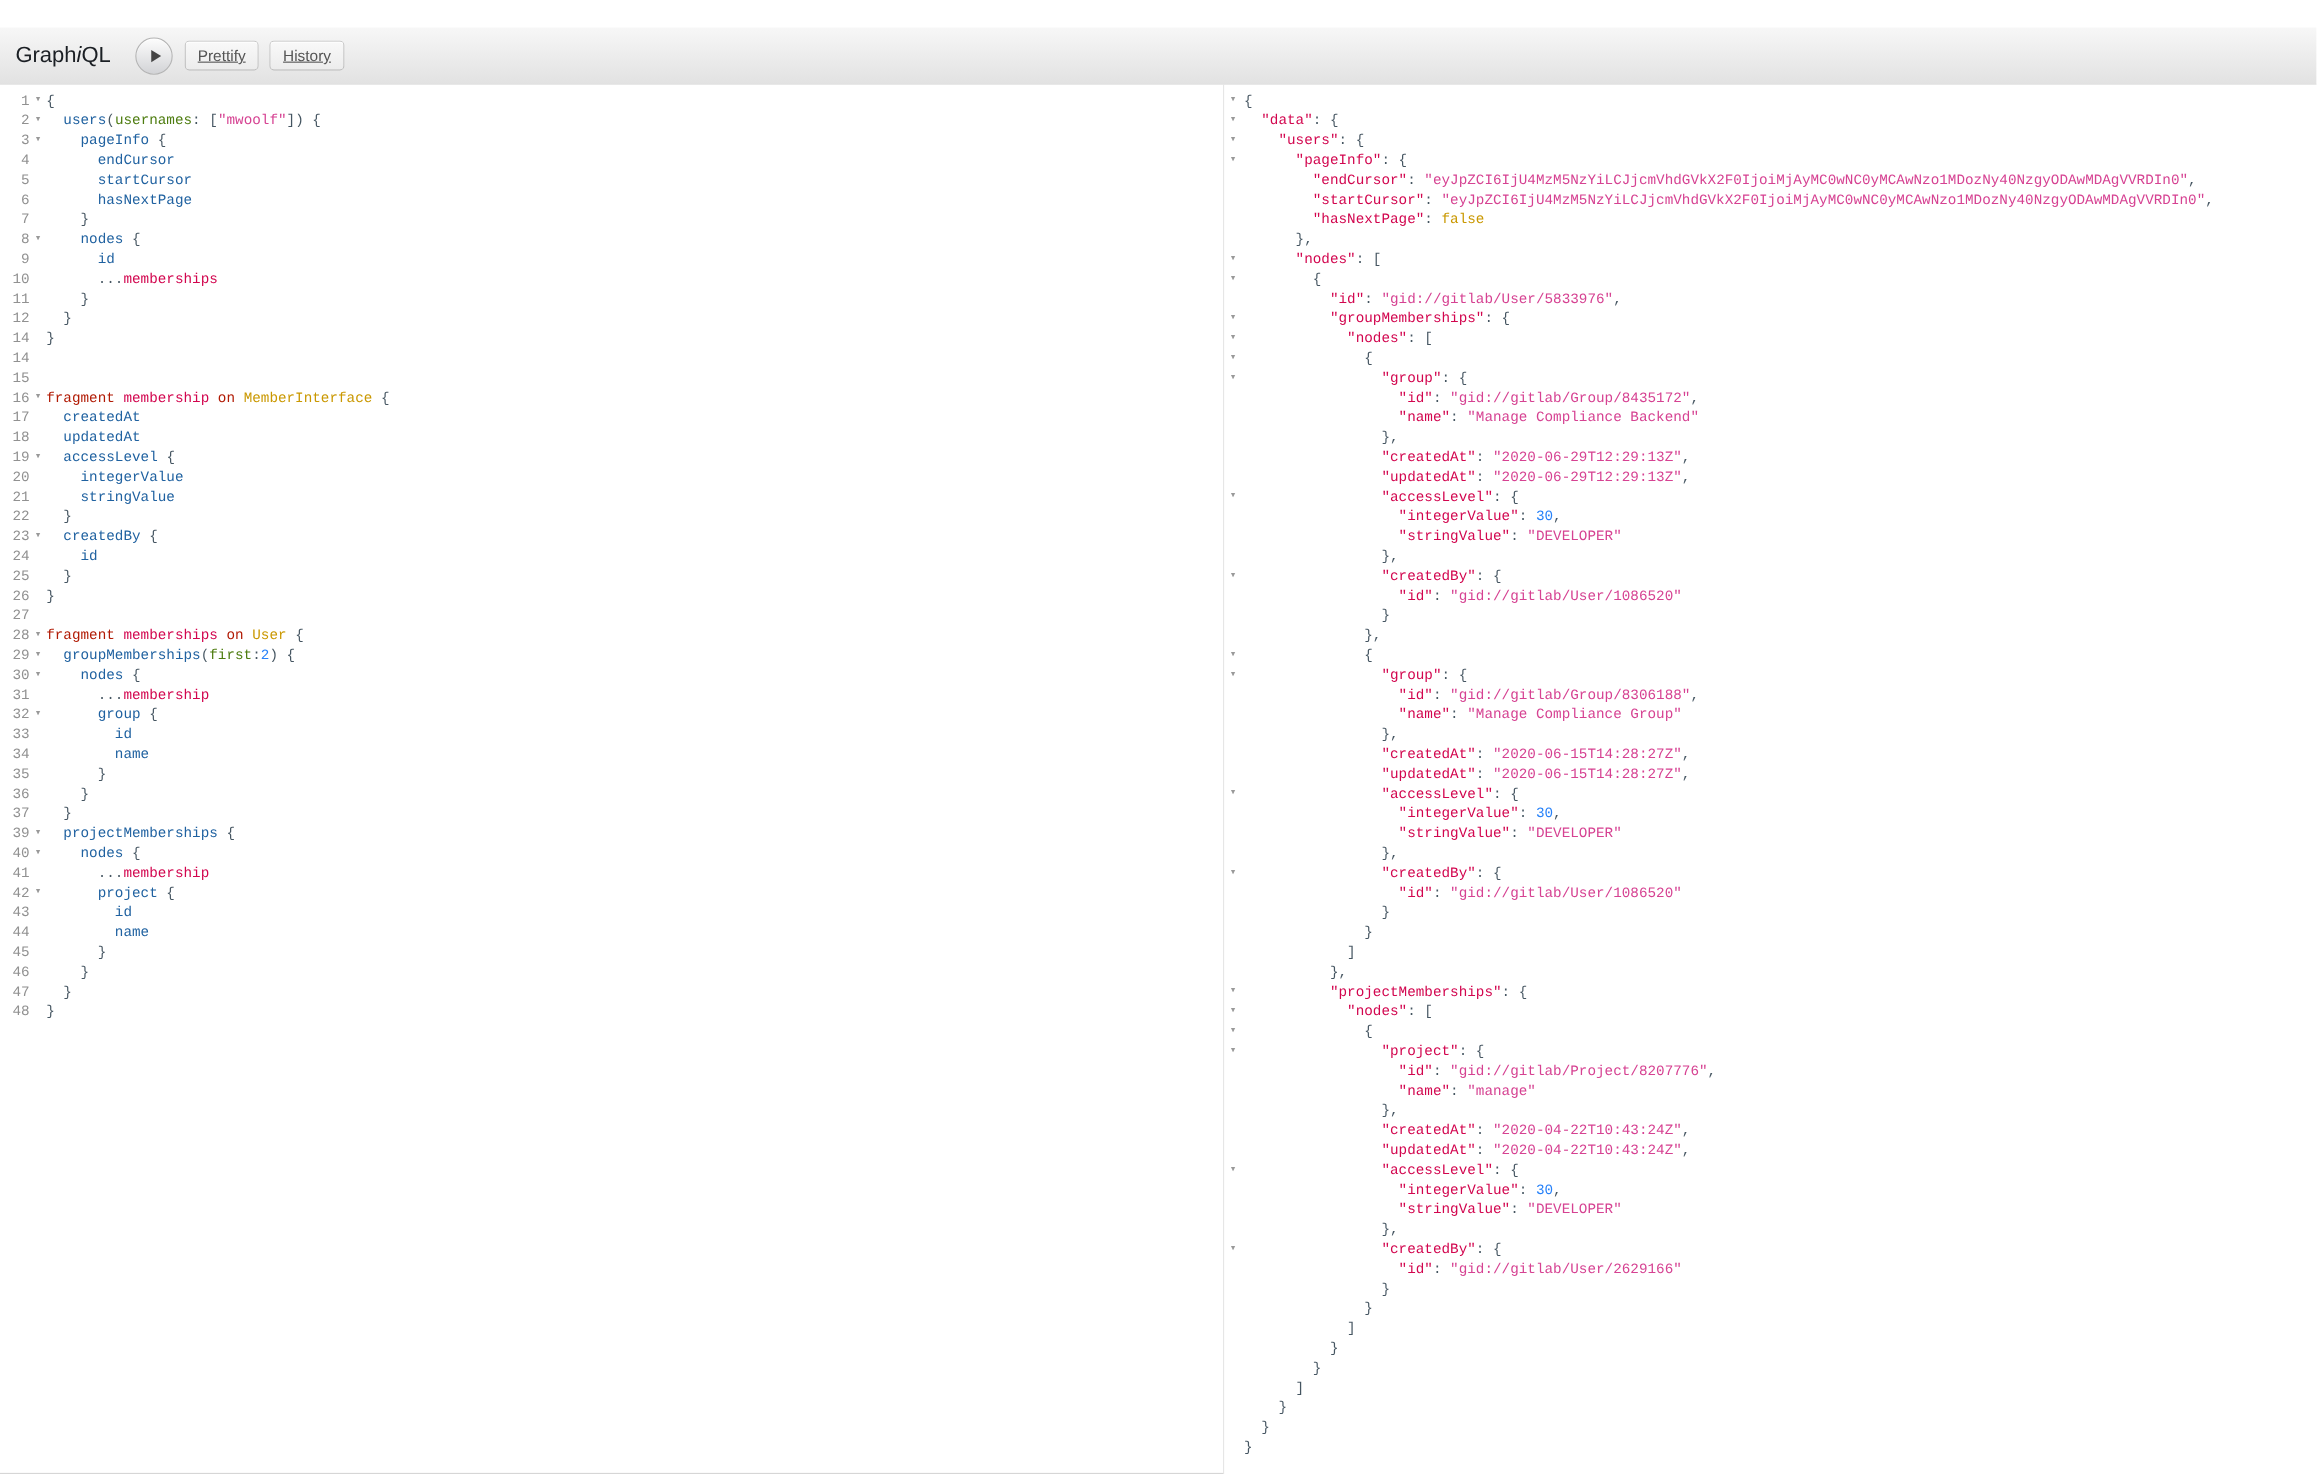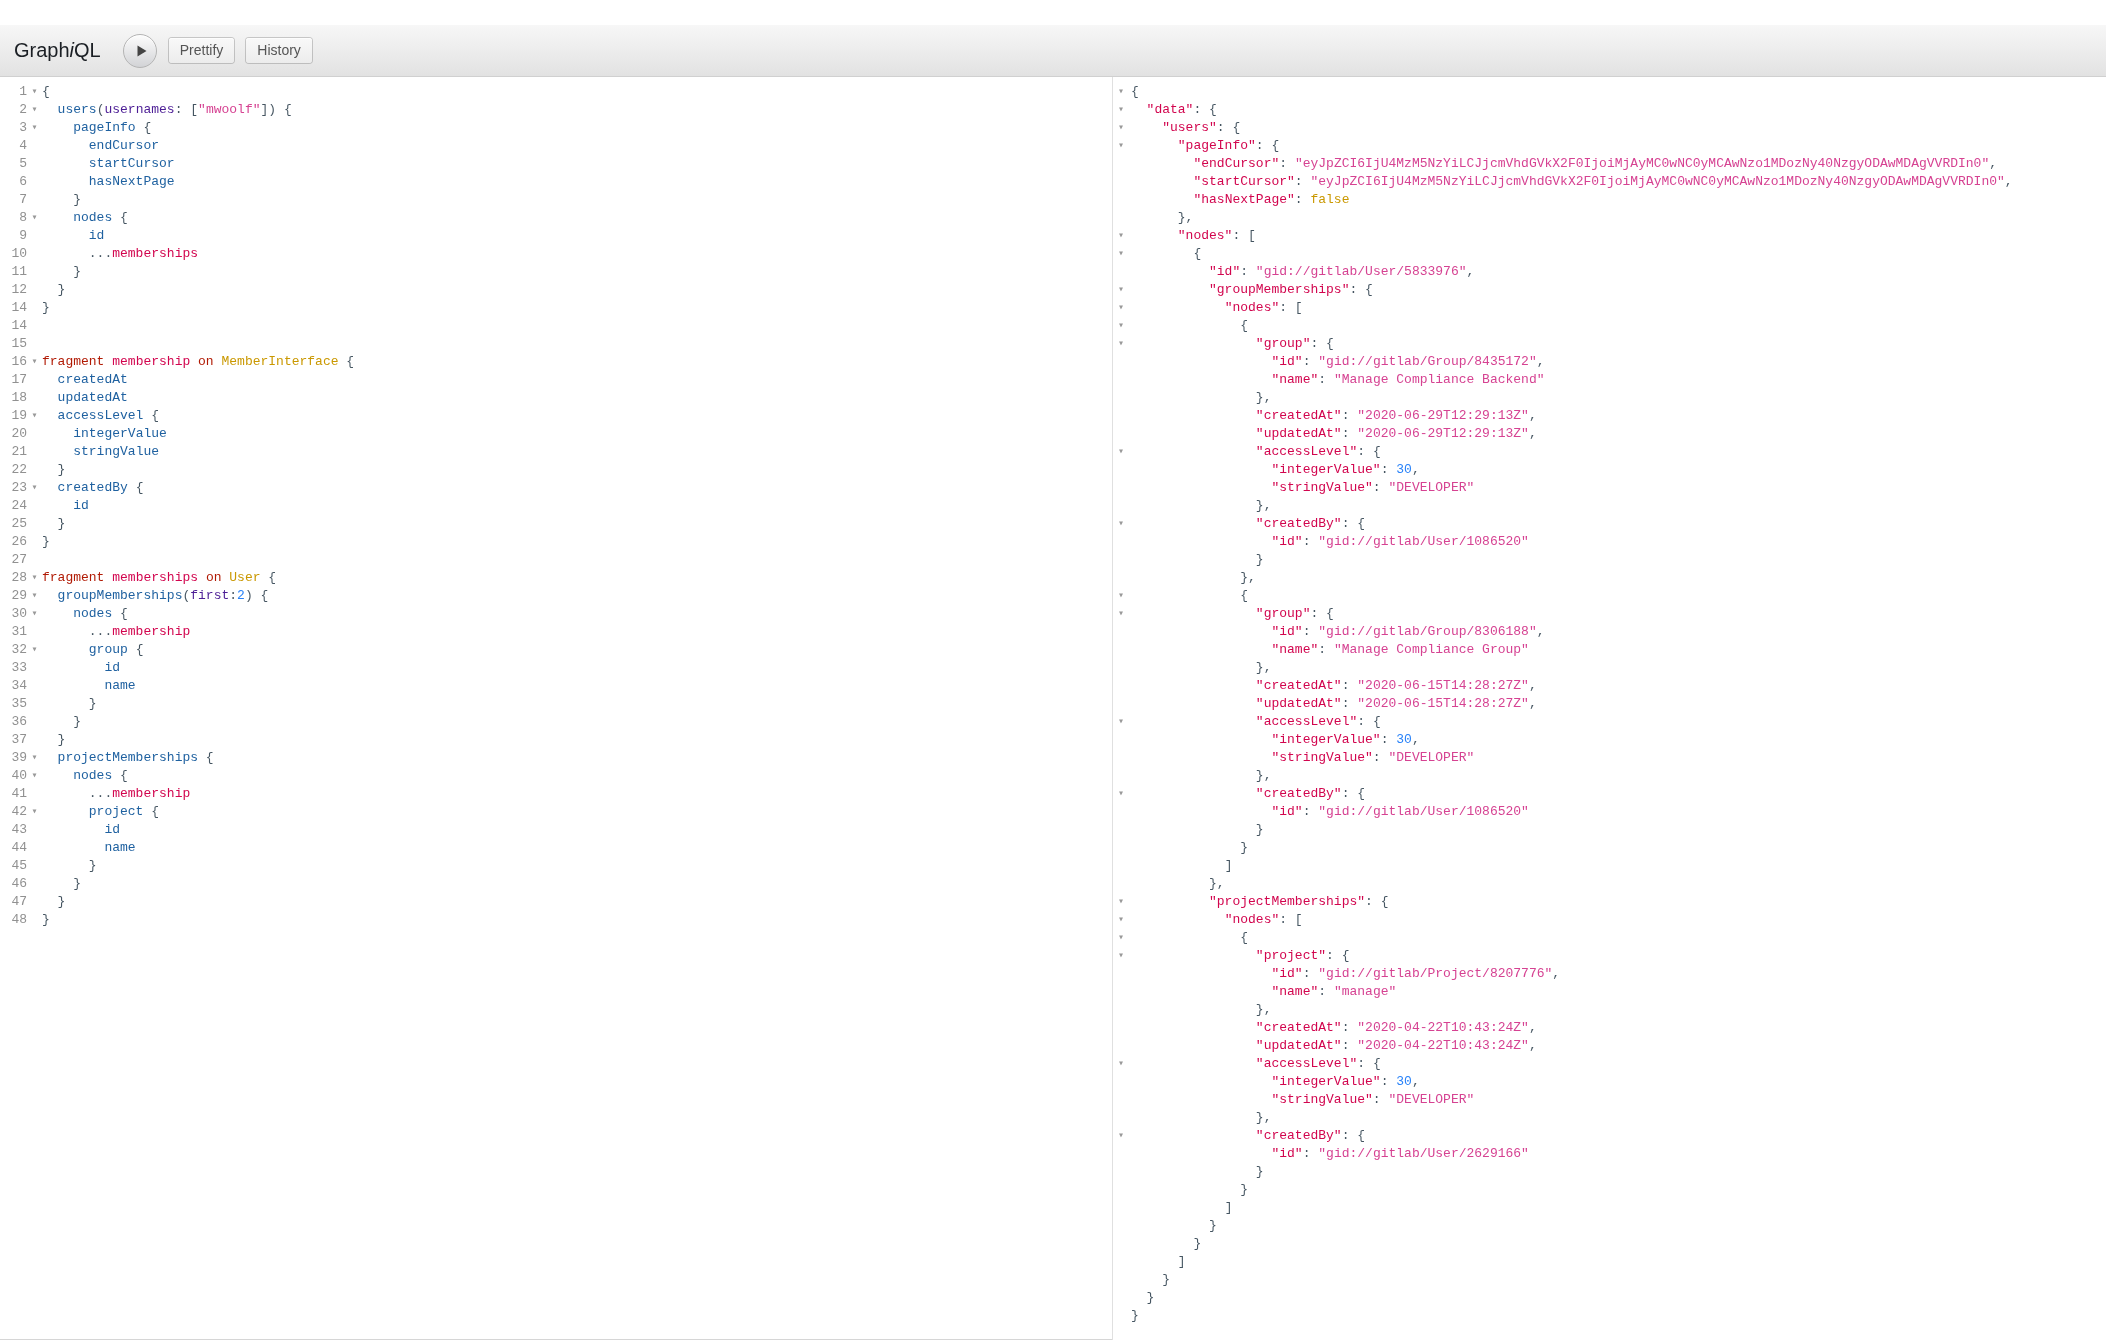--- a/index.html
+++ b/index.html
@@ -14,21 +14,21 @@
   .logo { font-size:20px; color:#1b1f24; cursor:default; white-space:nowrap; }
   .logo em { font-style:italic; }
   .exec-btn { width:34px; height:34px; border-radius:17px; margin-left:22px;
               background:linear-gradient(#fdfdfd,#d2d3d6);
               border:1px solid #b4b4b4; box-shadow:0 1px 0 rgba(255,255,255,.7) inset;
               display:flex; align-items:center; justify-content:center; cursor:pointer; }
   .exec-btn svg { display:block; margin-left:2px; }
   .tb-btn { margin-left:12px; padding:4px 11px 5px; font-size:14px; color:#555;
             font-family:inherit; background:linear-gradient(#f9f9f9,#ececec);
             border:0; border-radius:3px; cursor:pointer;
-            box-shadow:0 0 0 1px rgba(0,0,0,.18), 0 1px 0 rgba(255,255,255,.7) inset; }
+            box-shadow:0 0 0 1px rgba(0,0,0,.18), 0 1px 0 rgba(255,255,255,.7) inset;text-decoration:underline; }
 
   
   .main { flex:1; display:flex; min-height:0; }
   .left-pane { width:1113px; flex:0 0 1113px; display:flex; flex-direction:column;
                min-height:0; border-right:1px solid #e0e0e0; background:#fff; }
   .right-pane { flex:1; display:flex; flex-direction:column; min-height:0; background:#fff; }
 
   .codearea { flex:1; overflow:hidden; padding-top:6px;
               font-family:"Liberation Mono","DejaVu Sans Mono",monospace;
               font-size:13px; line-height:18px; }
@@ -36,21 +36,21 @@
   .ln-num { flex:0 0 27px; width:27px; text-align:right; color:#919191; }
   .fold { flex:0 0 15px; width:15px; text-align:center; color:#999;
           font-size:10px; line-height:18px; cursor:pointer; }
   .result .fold { flex:0 0 16px; width:16px; }
   .ln-code { white-space:pre; }
   .result .ln-code { padding-left:2px; }
 
   
   .tok-p { color:rgba(23,42,58,.8); }   
   .tok-f { color:#1f61a0; }             
-  .tok-a { color:#4c1d95; }             
+  .tok-a { color:#4d7c0f; }             
   .tok-s { color:#d64292; }             
   .tok-k { color:#b11a04; }             
   .tok-d { color:#d2054e; }             
   .tok-t { color:#ca9800; }             
   .tok-n { color:#2882f9; }             
 
   
   .vars-bar { flex:0 0 26px; height:26px; background:#eeeeee; border-top:1px solid #d6d6d6;
               display:flex; padding-left:43px; cursor:row-resize; }
   .vars-title { font-size:12px; font-weight:bold; color:#777; letter-spacing:1px; }

